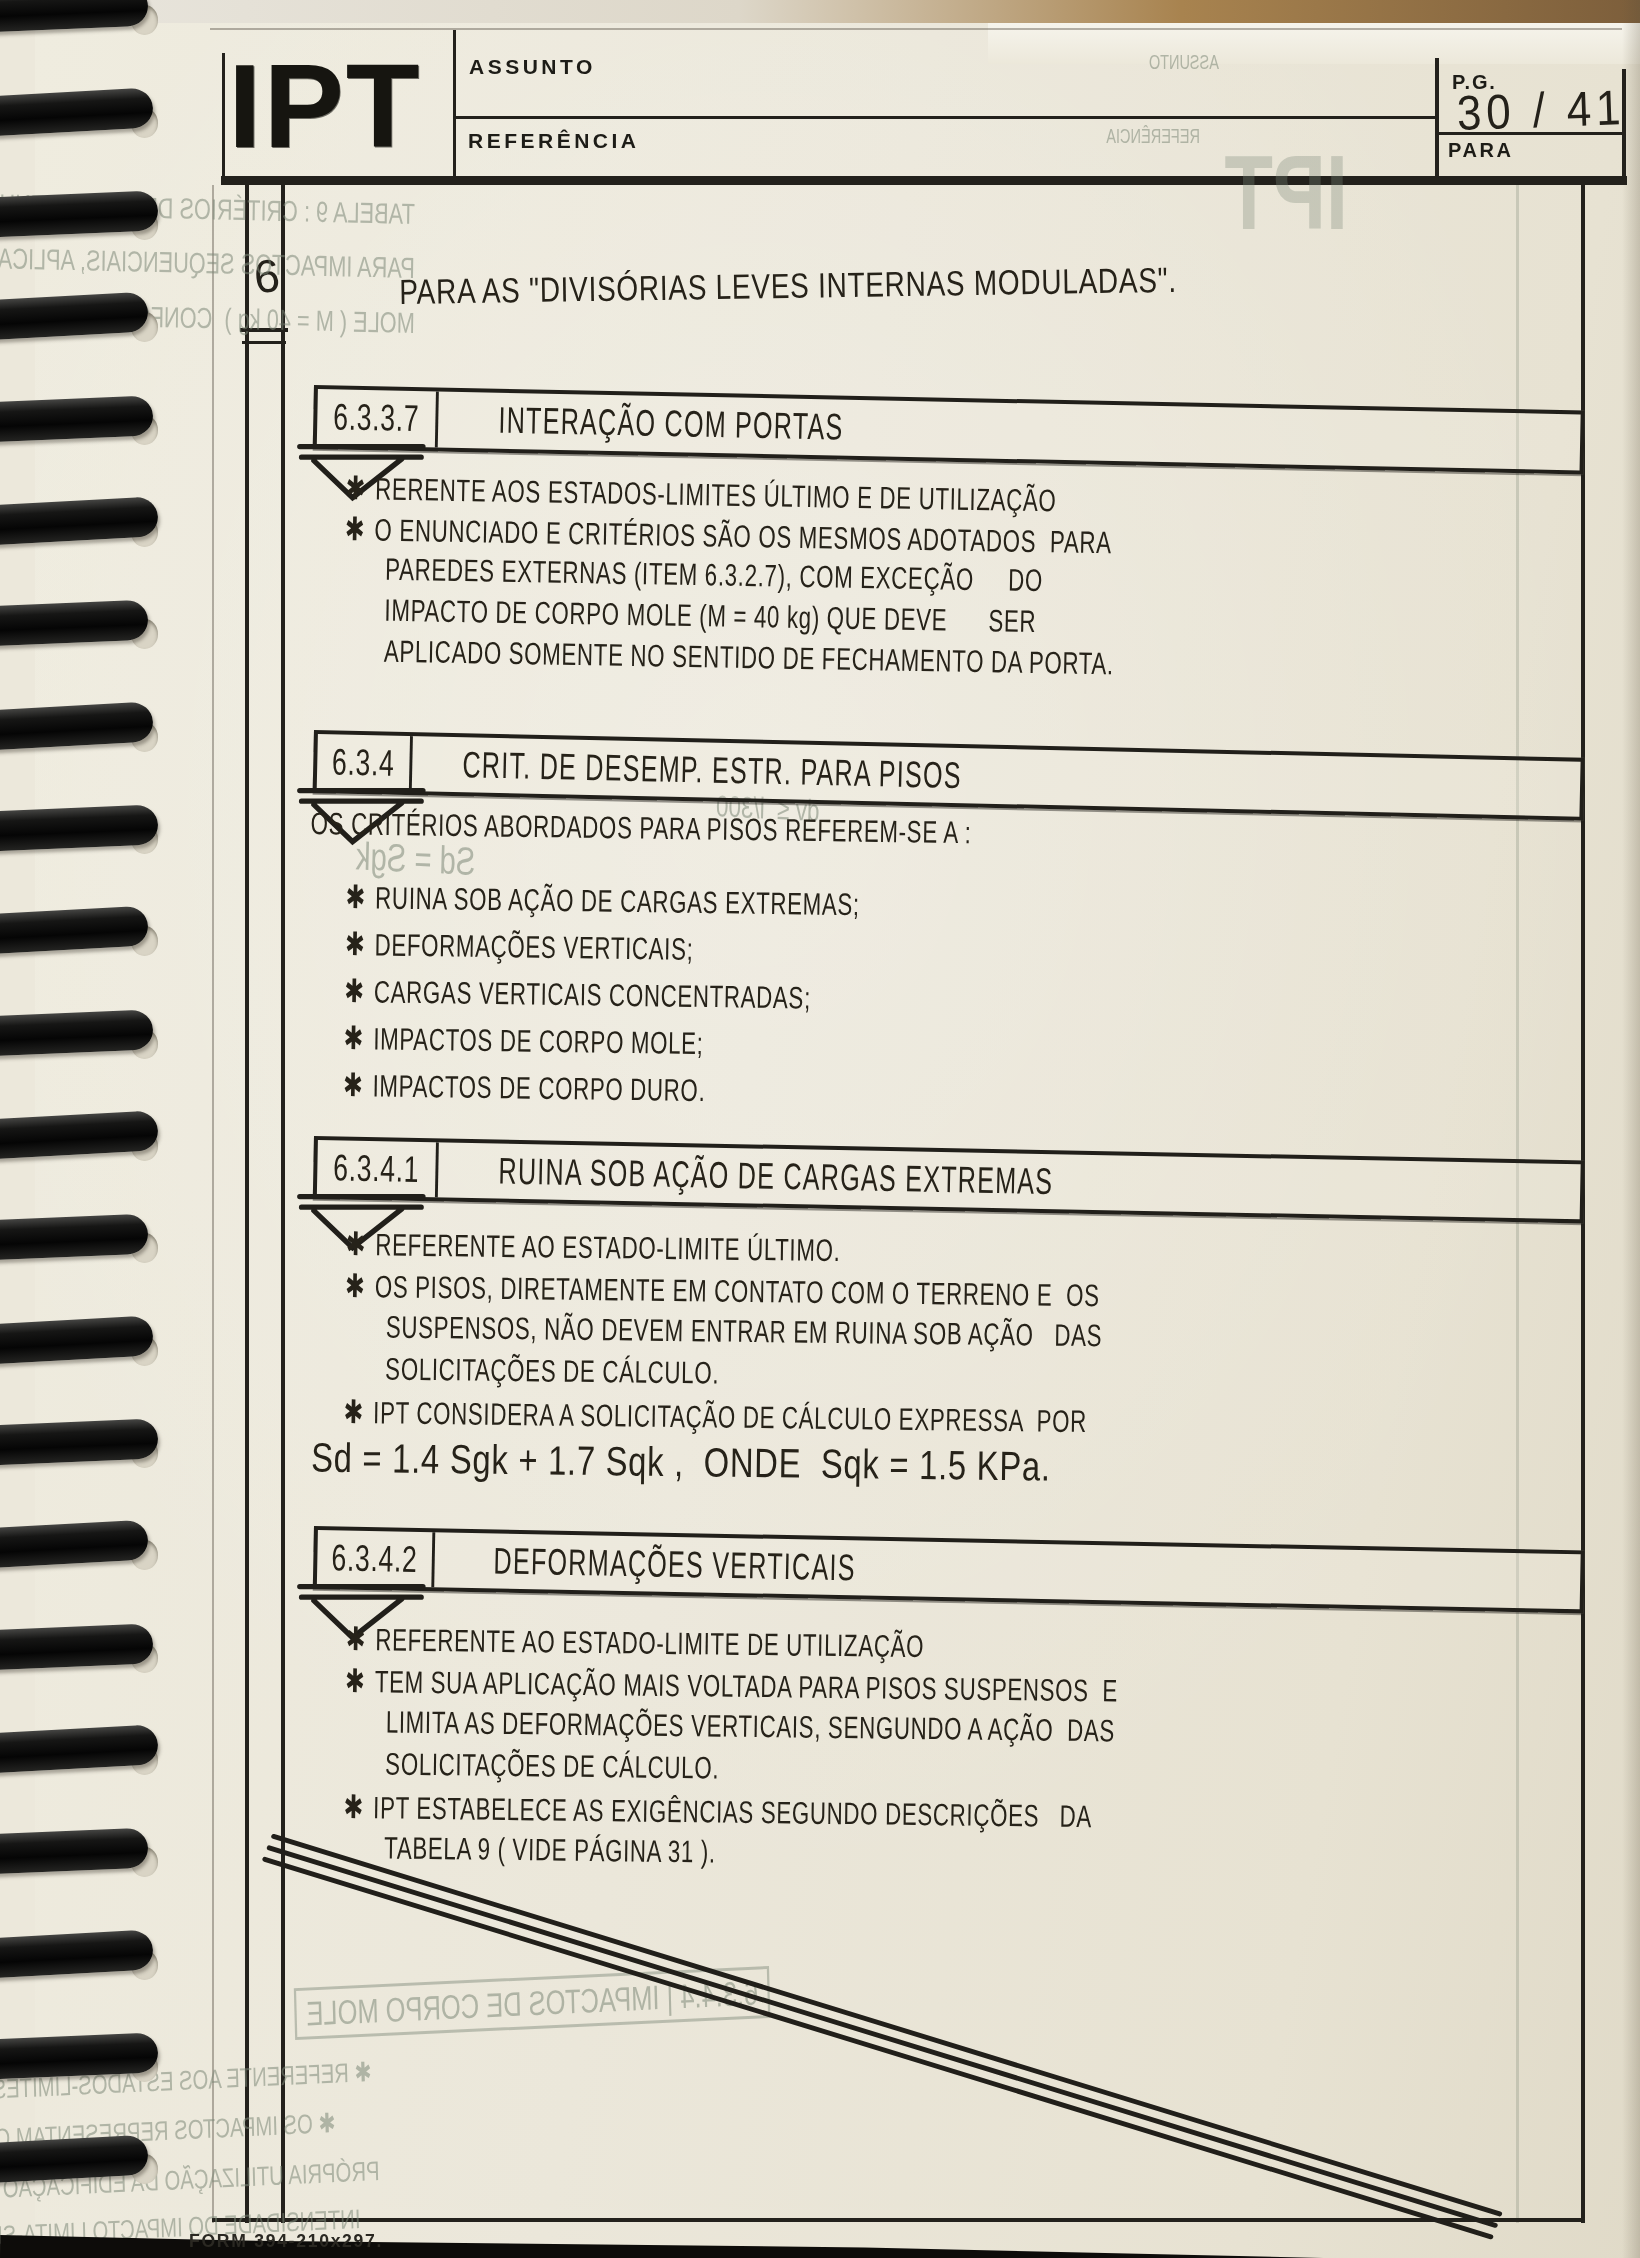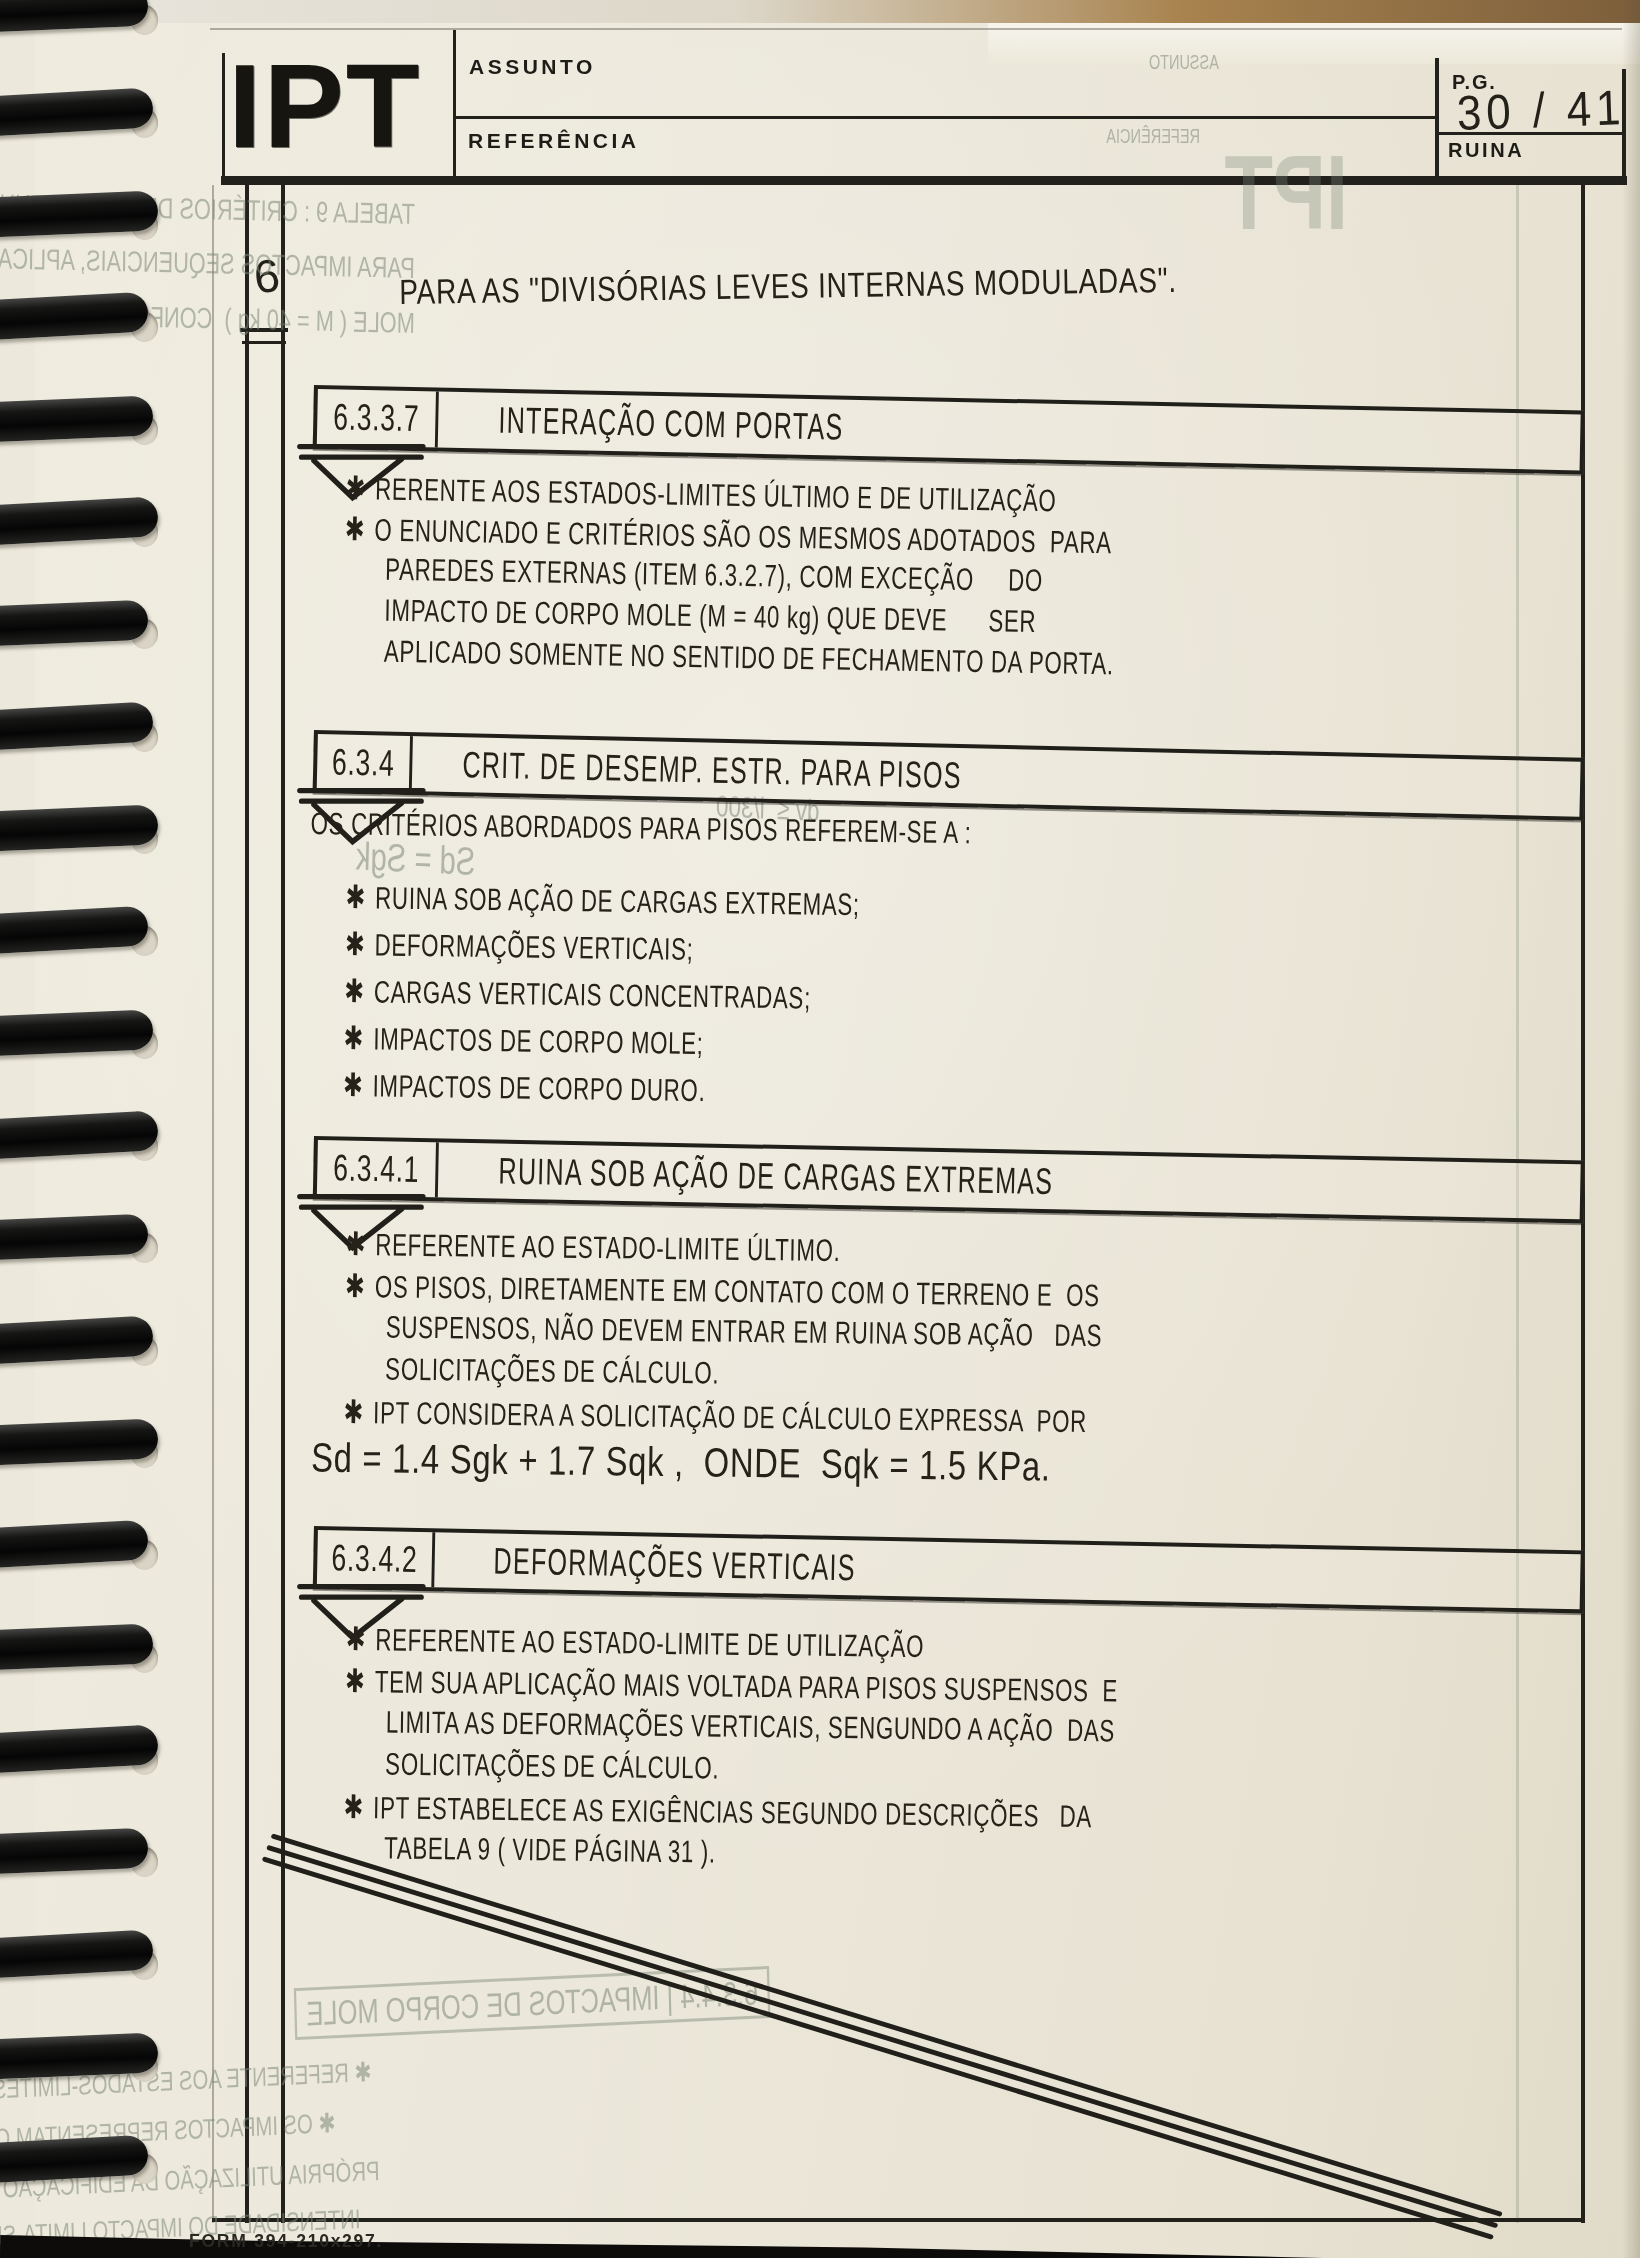--- a/index.html
+++ b/index.html
@@ -68,21 +68,21 @@
   <div class="vline" style="left:222px;top:53px;width:2.6px;height:129px;"></div>
   <div class="logo">IPT</div>
   <div class="vline" style="left:453px;top:30px;width:2.6px;height:152px;"></div>
   <div class="formlabel" style="left:469px;top:55px;">ASSUNTO</div>
   <div class="hline" style="left:453px;top:116px;width:985px;height:2.6px;"></div>
   <div class="formlabel" style="left:468px;top:129px;">REFERÊNCIA</div>
   <div class="vline" style="left:1435px;top:58px;width:3.5px;height:124px;"></div>
   <div class="formlabel small-label" style="left:1452px;top:71px;letter-spacing:1.8px;">P.G.</div>
   <div class="pgval hand" style="left:1456px;top:85px;">30 / 41</div>
   <div class="hline" style="left:1435px;top:132px;width:188px;height:2.6px;"></div>
-  <div class="formlabel small-label" style="left:1448px;top:139px;letter-spacing:2.6px;">RUINA</div>
+  <div class="formlabel small-label" style="left:1448px;top:139px;letter-spacing:2.6px;">PARA</div>
   <div class="vline" style="left:1622px;top:69px;width:3.5px;height:113px;"></div>
   <div class="hline" style="left:221px;top:176px;width:1406px;height:8.8px;"></div>
 
   <div class="vline faint" style="left:212px;top:185px;width:1.8px;height:2038px;"></div>
   <div class="vline" style="left:245px;top:185px;width:3.5px;height:2038px;"></div>
   <div class="vline" style="left:281px;top:185px;width:3.5px;height:2038px;"></div>
   <div class="vline" style="left:1581px;top:185px;width:3.5px;height:2038px;"></div>
   <div class="vline ghostline" style="left:1516px;top:185px;width:2.6px;height:2038px;"></div>
   <div class="hline" style="left:212px;top:2218px;width:1373px;height:4.4px;"></div>
 

